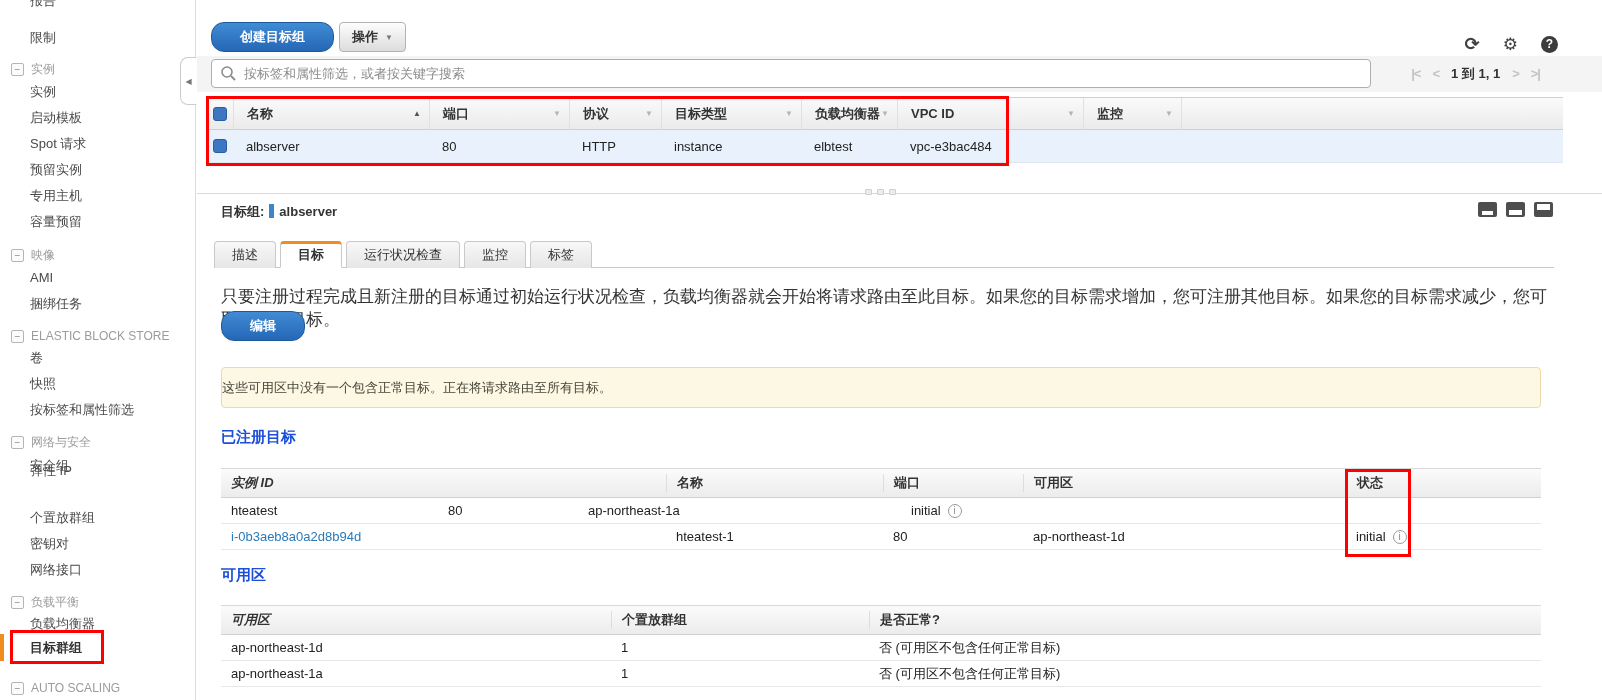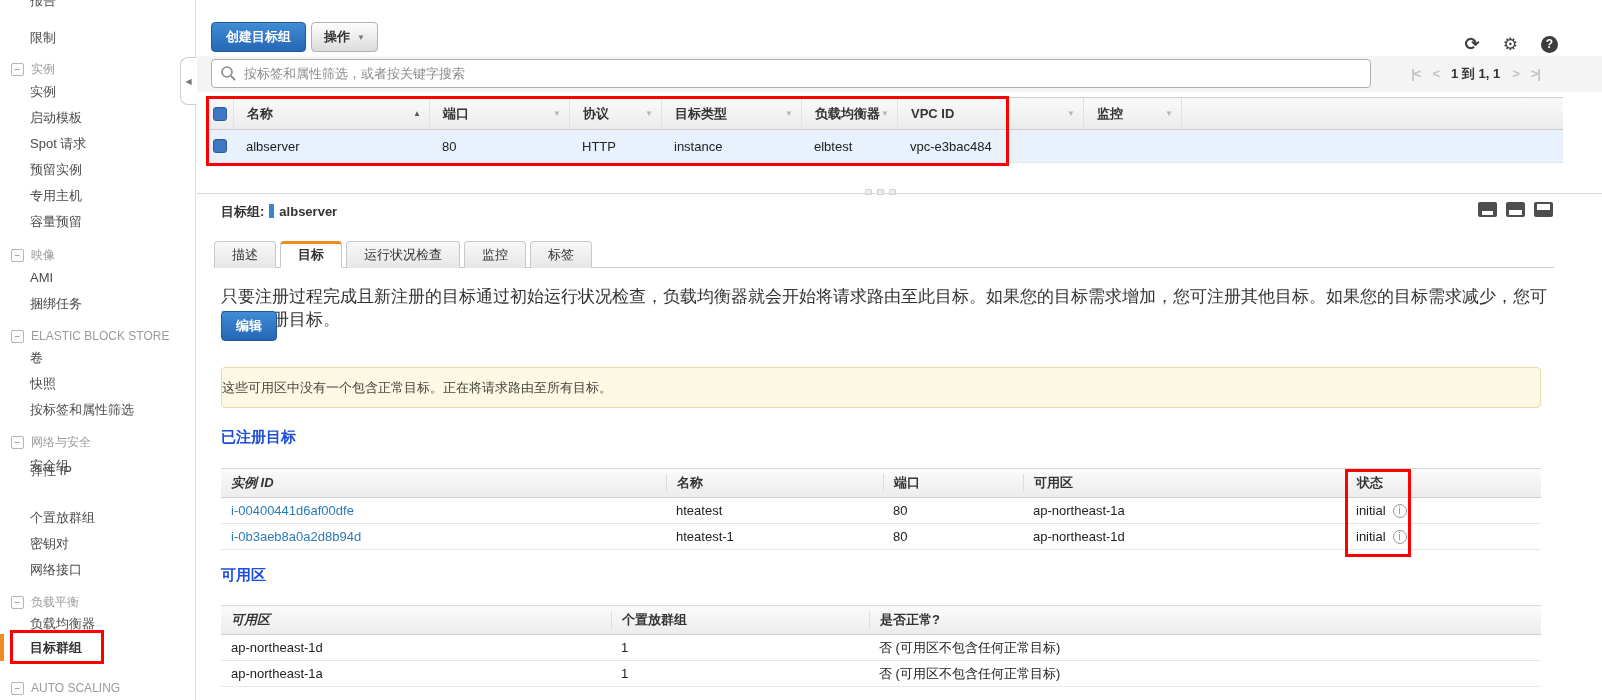--- a/index.html
+++ b/index.html
@@ -21,22 +21,22 @@
   .red-box { position:absolute; border:3px solid #fe0000; z-index:60; pointer-events:none; }
 
   .collapse-tab { position:absolute; left:180px; top:57px; width:17px; height:48px;
     background:#fff; border:1px solid #ccc; border-right:1px solid #fff;
     border-radius:8px 0 0 8px; z-index:10; display:flex; align-items:center;
     justify-content:center; color:#777; font-size:8px; cursor:pointer; }
 
   
   .main { position:absolute; left:197px; top:0; width:1405px; height:700px; background:#fff; }
 
-  .btn-blue { display:inline-flex; align-items:center; height:30px; padding:0 14px;
-    background:linear-gradient(#418bd4,#2467b6); border:1px solid #1d5a9b; border-radius:4px;
+  .btn-blue { display:inline-flex; align-items:center; height:30px; padding:0 28px;
+    background:linear-gradient(#418bd4,#2467b6); border:1px solid #1d5a9b; border-radius:13px;
     color:#fff; font-weight:bold; font-size:13px; cursor:pointer; }
   .btn-gray { display:inline-flex; align-items:center; gap:7px; height:30px; padding:0 12px;
     background:linear-gradient(#fdfdfd,#dcdcdc); border:1px solid #b3b3b3; border-radius:4px;
     color:#333; font-weight:bold; font-size:13px; cursor:pointer; }
   .caret { font-size:8px; color:#777; }
 
   .toolbar { position:absolute; left:14px; top:22px; display:flex; gap:5px; }
 
   .top-icons { position:absolute; right:44px; top:33px; display:flex; gap:23px; align-items:center; }
   .ic-refresh { font-size:18px; font-weight:bold; color:#3f3f3f; cursor:pointer; }
@@ -309,21 +309,20 @@
 
   <div class="d-table" style="top:468px">
     <div class="d-head">
       <div class="d-hcell" style="width:445px">实例 ID</div>
       <div class="d-hcell" style="width:217px">名称</div>
       <div class="d-hcell" style="width:140px">端口</div>
       <div class="d-hcell" style="width:323px">可用区</div>
       <div class="d-hcell" style="flex:1">状态</div>
     </div>
     <div class="d-row">
-      <div class="d-cell lnk" style="width:445px">i-00400441d6af00dfe</div>
       <div class="d-cell" style="width:217px">hteatest</div>
       <div class="d-cell" style="width:140px">80</div>
       <div class="d-cell" style="width:323px">ap-northeast-1a</div>
       <div class="d-cell" style="flex:1; display:flex; align-items:center;">
         <span>initial</span>
         <span class="info-ic">i</span>
       </div>
     </div>
     <div class="d-row">
       <div class="d-cell lnk" style="width:445px">i-0b3aeb8a0a2d8b94d</div>

